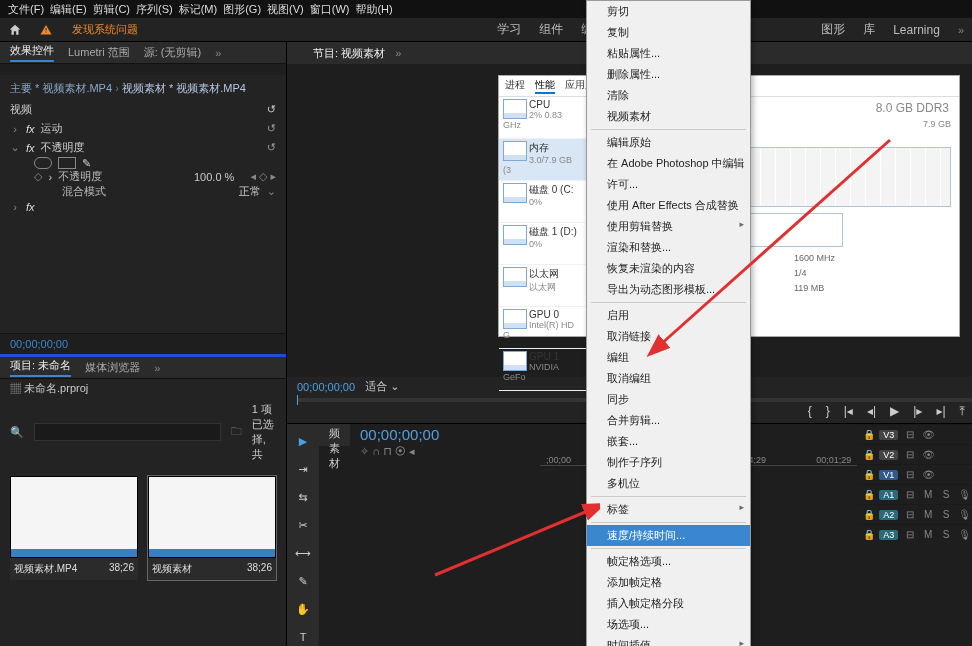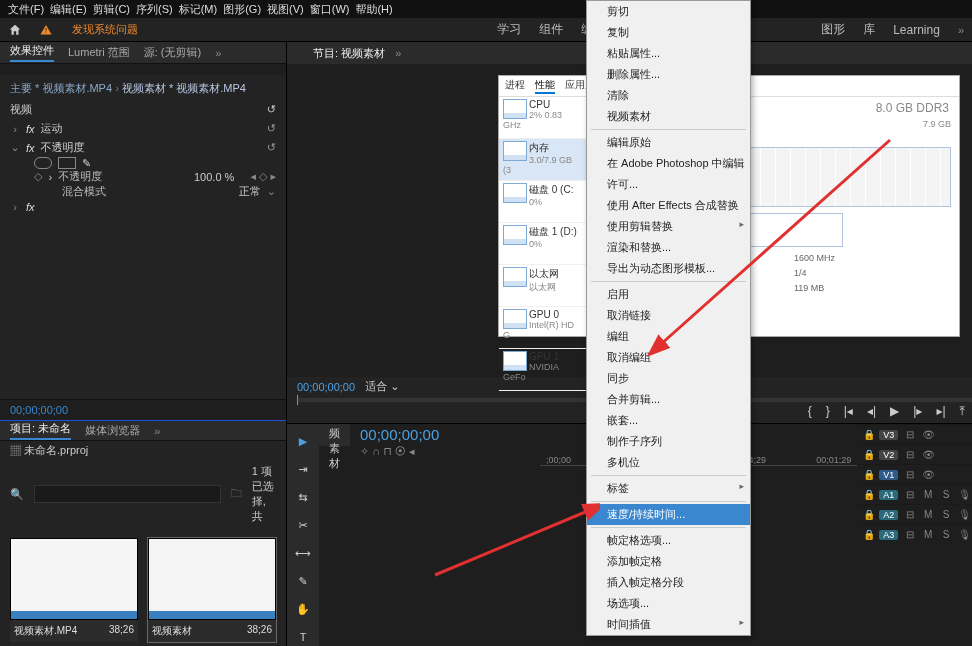--- a/index.html
+++ b/index.html
@@ -28,21 +28,21 @@
 .eff-row .fx{font-style:italic;color:#ddd;}
 .eff-row .label{flex:1;}
 .eff-row .reset{color:#999;}
 .shape-row { padding-left:24px; display:flex; gap:6px;}
 .shape-row span{display:inline-block;width:18px;height:12px;border:1px solid #888;}
 .shape-row .circ{border-radius:6px;}
 .sub-row{padding-left:24px;display:flex;align-items:center;gap:6px;}
 .sub-row .kf{color:#888;}
 .sub-row .label{flex:1;color:#bbb;}
 .footer-time{background:#1e1e1e; color:#3a87cf; padding:4px 10px; font-size:11px; border-top:1px solid #111;}
-.project-panel { height:226px; background:#232323; display:flex; flex-direction:column; border-top:1px solid #1d4ed8;}
+.project-panel { height:292px; background:#232323; display:flex; flex-direction:column; border-top:3px solid #1d4ed8;}
 .proj-sub { padding:2px 10px; color:#ccc;}
 .proj-search { display:flex; align-items:center; padding:4px 10px; gap:10px;}
 .proj-search input{flex:1; background:#1a1a1a; border:1px solid #333; color:#ccc; height:18px; padding:0 4px;}
 .proj-items { display:flex; gap:10px; padding:10px;}
 .proj-item { width:128px; background:#333;}
 .proj-item.sel{outline:1px solid #666; background:#444;}
 .proj-thumb{height:82px;background:#f5f5f5;border:1px solid #000;position:relative;}
 .proj-thumb .bar{position:absolute;bottom:0;left:0;right:0;height:8px;background:#3a7fbf;}
 .proj-label{display:flex;justify-content:space-between;padding:4px;font-size:10px;color:#ddd;background:#2b2b2b;}
 .program-panel{height:402px;background:#1e1e1e;position:relative;border-bottom:1px solid #000;}
@@ -427,20 +427,21 @@
     <div class="ctx-item">删除属性...</div>
     <div class="ctx-item">清除</div>
     <div class="ctx-item">视频素材</div>
     <div class="ctx-sep"></div>
     <div class="ctx-item">编辑原始</div>
     <div class="ctx-item">在 Adobe Photoshop 中编辑</div>
     <div class="ctx-item">许可...</div>
     <div class="ctx-item">使用 After Effects 合成替换</div>
     <div class="ctx-item sub">使用剪辑替换</div>
     <div class="ctx-item">渲染和替换...</div>
+    <div class="ctx-item">恢复未渲染的内容</div>
     <div class="ctx-item">导出为动态图形模板...</div>
     <div class="ctx-sep"></div>
     <div class="ctx-item">启用</div>
     <div class="ctx-item">取消链接</div>
     <div class="ctx-item">编组</div>
     <div class="ctx-item">取消编组</div>
     <div class="ctx-item">同步</div>
     <div class="ctx-item">合并剪辑...</div>
     <div class="ctx-item">嵌套...</div>
     <div class="ctx-item">制作子序列</div>

